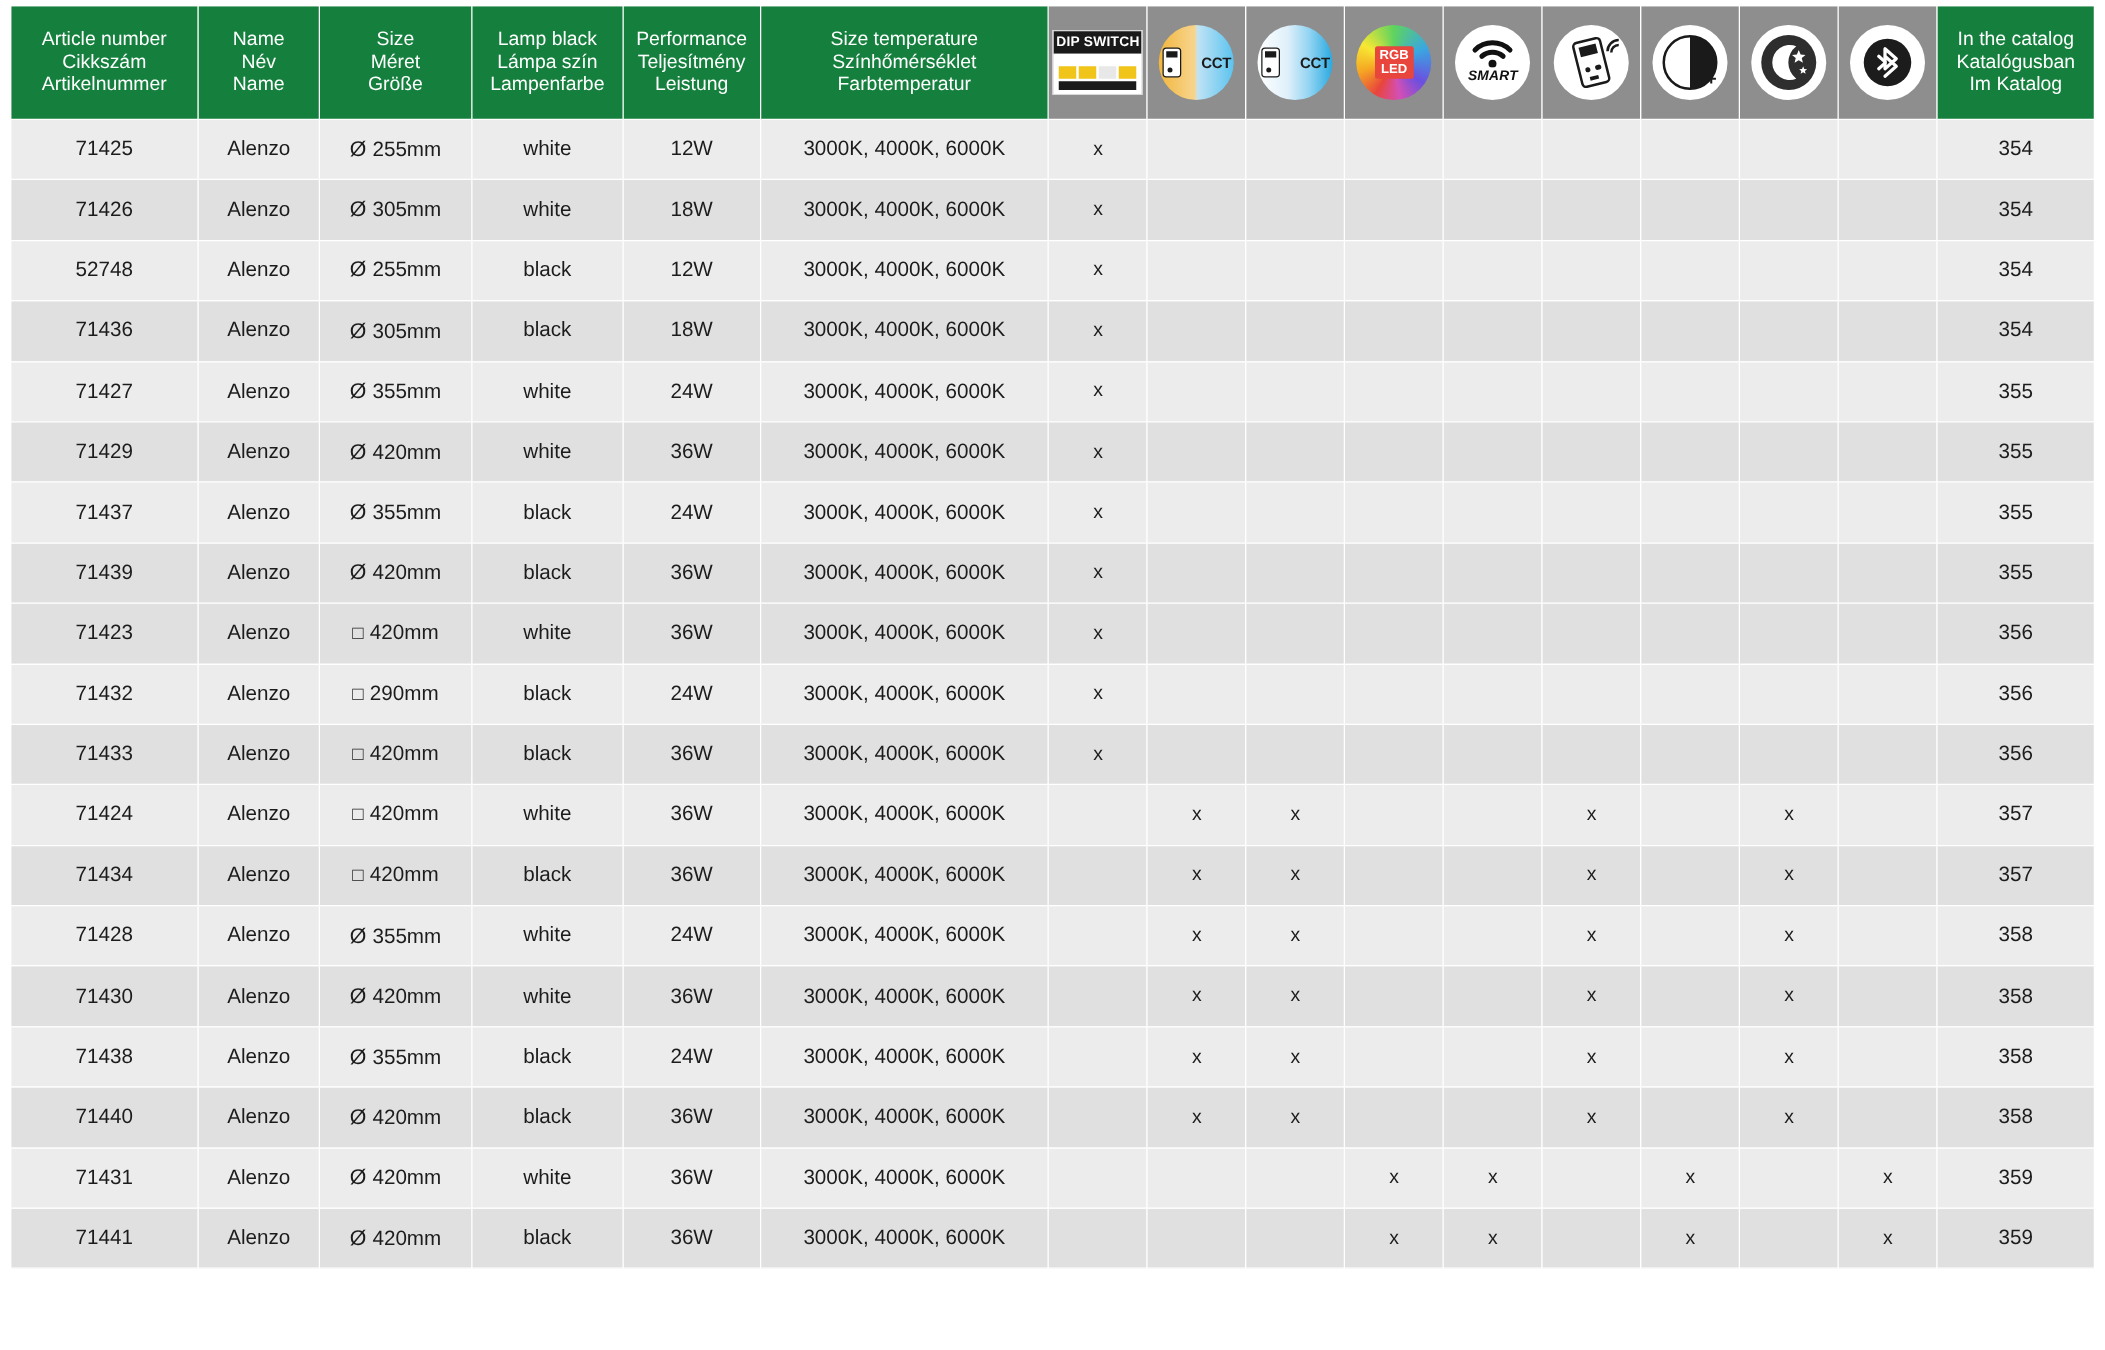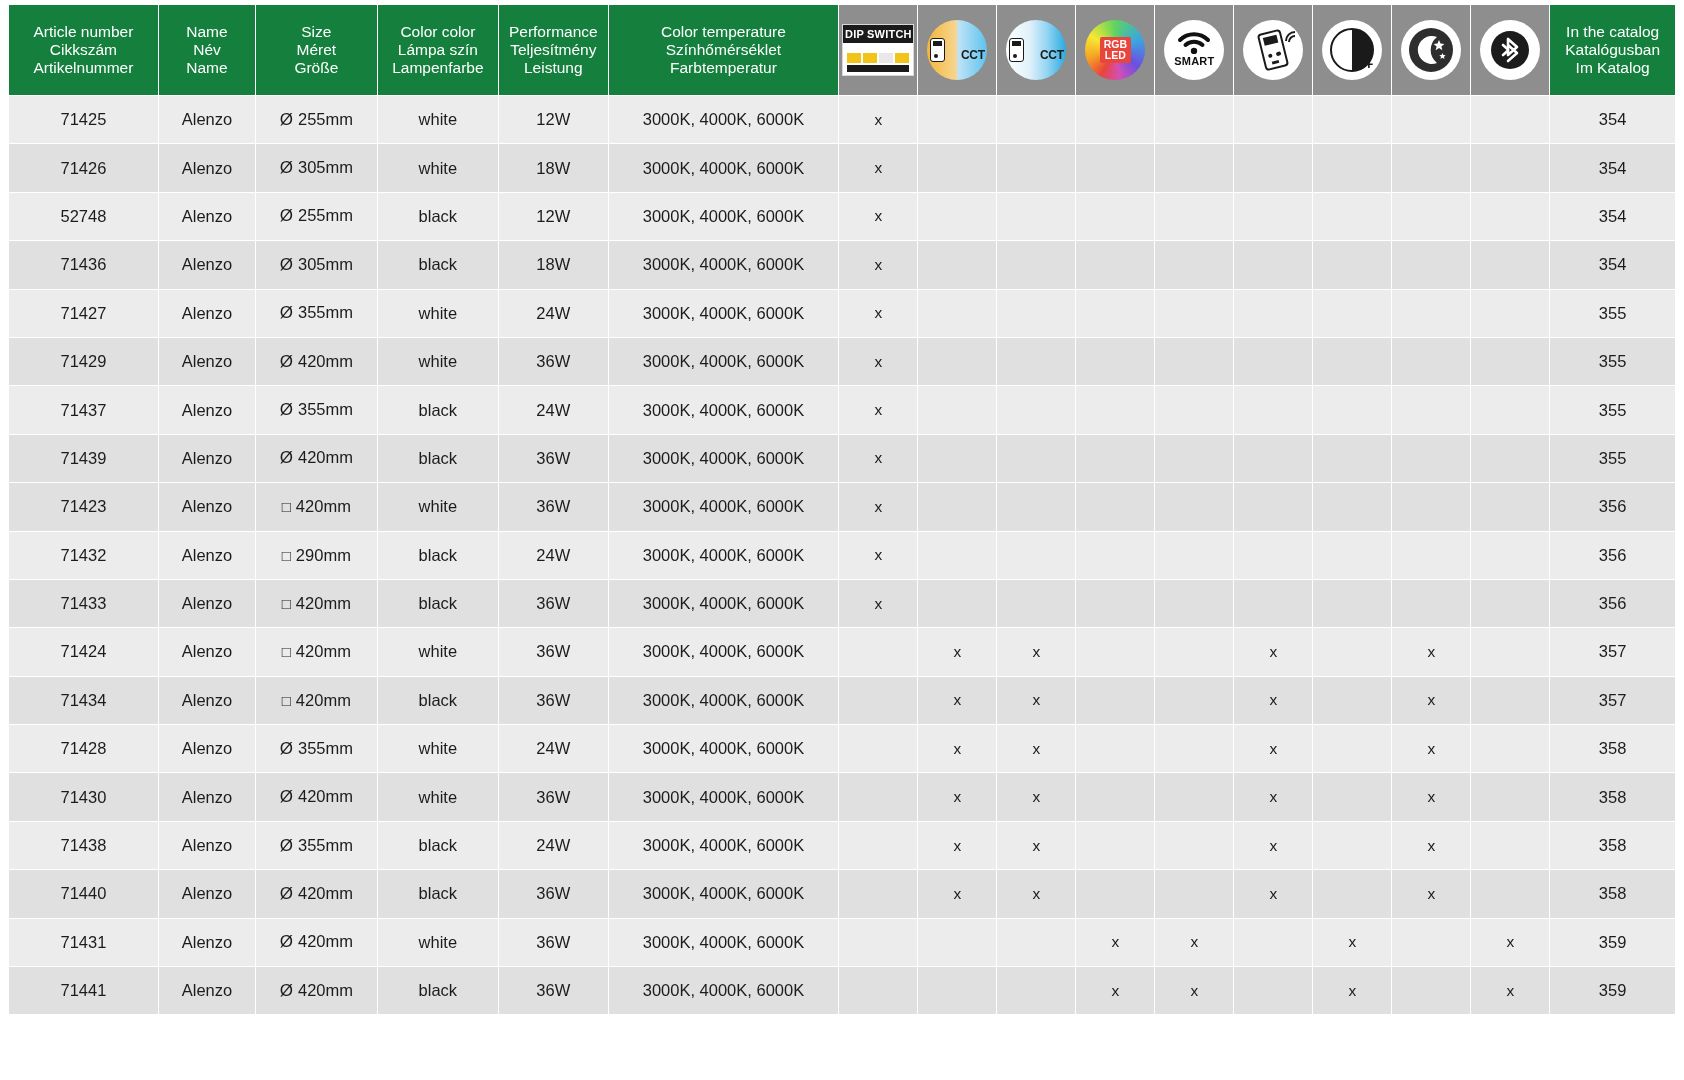--- a/index.html
+++ b/index.html
@@ -141,21 +141,21 @@
 
   
   .cct-warm {
     background: linear-gradient(90deg, #f2b63c 0%, #f7d58f 48%, #bfe3f5 52%, #5cc3ef 100%);
   }
   .cct-cool {
     background: linear-gradient(90deg, #ffffff 0%, #dff0fa 40%, #8fd3f2 70%, #2aa9e0 100%);
   }
   .cct-inner {
     display: flex;
-    align-items: flex-end;
+    align-items: center;
     gap: 16px;
   }
   .remote-mini {
     width: 13px; height: 22px;
     background: #ffffff;
     border: 1.6px solid #1a1a1a;
     border-radius: 3px;
     position: relative;
   }
   .remote-mini::before {
@@ -200,20 +200,21 @@
   .smart {
     background: #ffffff;
     flex-direction: column;
     gap: 1px;
   }
   .smart-label {
     font-size: 11px;
     font-weight: 700;
     letter-spacing: .2px;
     color: #111;
+    font-style: italic;
   }
   
   .remote-big {
     width: 20px; height: 34px;
     border: 2.2px solid #1a1a1a;
     border-radius: 4px;
     position: relative;
     background: #ffffff;
     transform: rotate(-14deg);
   }
@@ -304,35 +305,35 @@
         </th>
         <th>
           <div class="hdr-lines">
             <span>Size</span>
             <span>Méret</span>
             <span>Größe</span>
           </div>
         </th>
         <th>
           <div class="hdr-lines">
-            <span>Color color</span>
+            <span>Lamp black</span>
             <span>Lámpa szín</span>
             <span>Lampenfarbe</span>
           </div>
         </th>
         <th>
           <div class="hdr-lines">
             <span>Performance</span>
             <span>Teljesítmény</span>
             <span>Leistung</span>
           </div>
         </th>
         <th>
           <div class="hdr-lines">
-            <span>Color temperature</span>
+            <span>Size temperature</span>
             <span>Színhőmérséklet</span>
             <span>Farbtemperatur</span>
           </div>
         </th>
 
         <th class="icon-head">
           <div class="badge-wrap">
             <div class="dip">
               <div class="dip-top">DIP SWITCH</div>
               <div class="dip-body">

